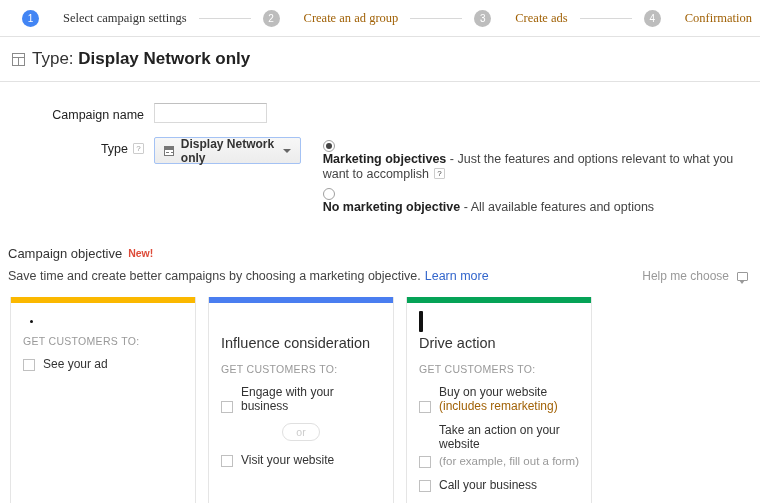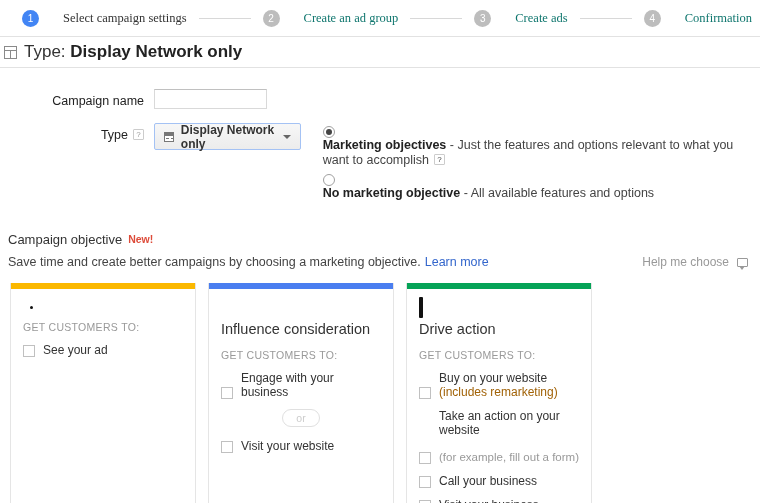--- a/index.html
+++ b/index.html
@@ -41,37 +41,37 @@
     font-family: "Liberation Sans", sans-serif;
   }
   .step-badge.active { background: #4285f4; }
   .step-badge.inactive { background: #bdbdbd; }
   .step-label {
     font-size: 12.5px;
     margin-left: 24px;
     color: #333333;
     font-family: Liberation Serif, serif;
   }
-  .step-label.inactive { color: #0f766e; }
+  .step-label.inactive { color: #a16207; }
   .step-connector {
     flex: 1 1 auto;
     height: 1px;
     background: #d8d8d8;
     margin: 0 12px;
     min-width: 16px;
   }
 
   
   .title-bar {
     border-top: 1px solid #e2e2e2;
     border-bottom: 1px solid #e2e2e2;
-    height: 32px;
+    height: 46px;
     display: flex;
     align-items: center;
-    padding-left: 4px;
+    padding-left: 12px;
     box-sizing: border-box;
   }
   .title-icon {
     width: 13px;
     height: 13px;
     border: 1px solid #8a8a8a;
     box-sizing: border-box;
     position: relative;
     margin-right: 7px;
     background: #ffffff;
@@ -322,21 +322,21 @@
   .opt-text {
     font-size: 12px;
     line-height: 14px;
     color: #333333;
   }
   .opt-note { color: #a16207; }
   .opt-sub {
     display: block;
     color: #999999;
     font-size: 11.5px;
-    margin-top: 13px;
+    margin-top: 3px;
   }
   .or-wrap {
     display: flex;
     justify-content: center;
     margin: 2px 0 12px 0;
   }
   .or-pill {
     border: 1px solid #e0e0e0;
     border-radius: 10px;
     padding: 2px 13px;

